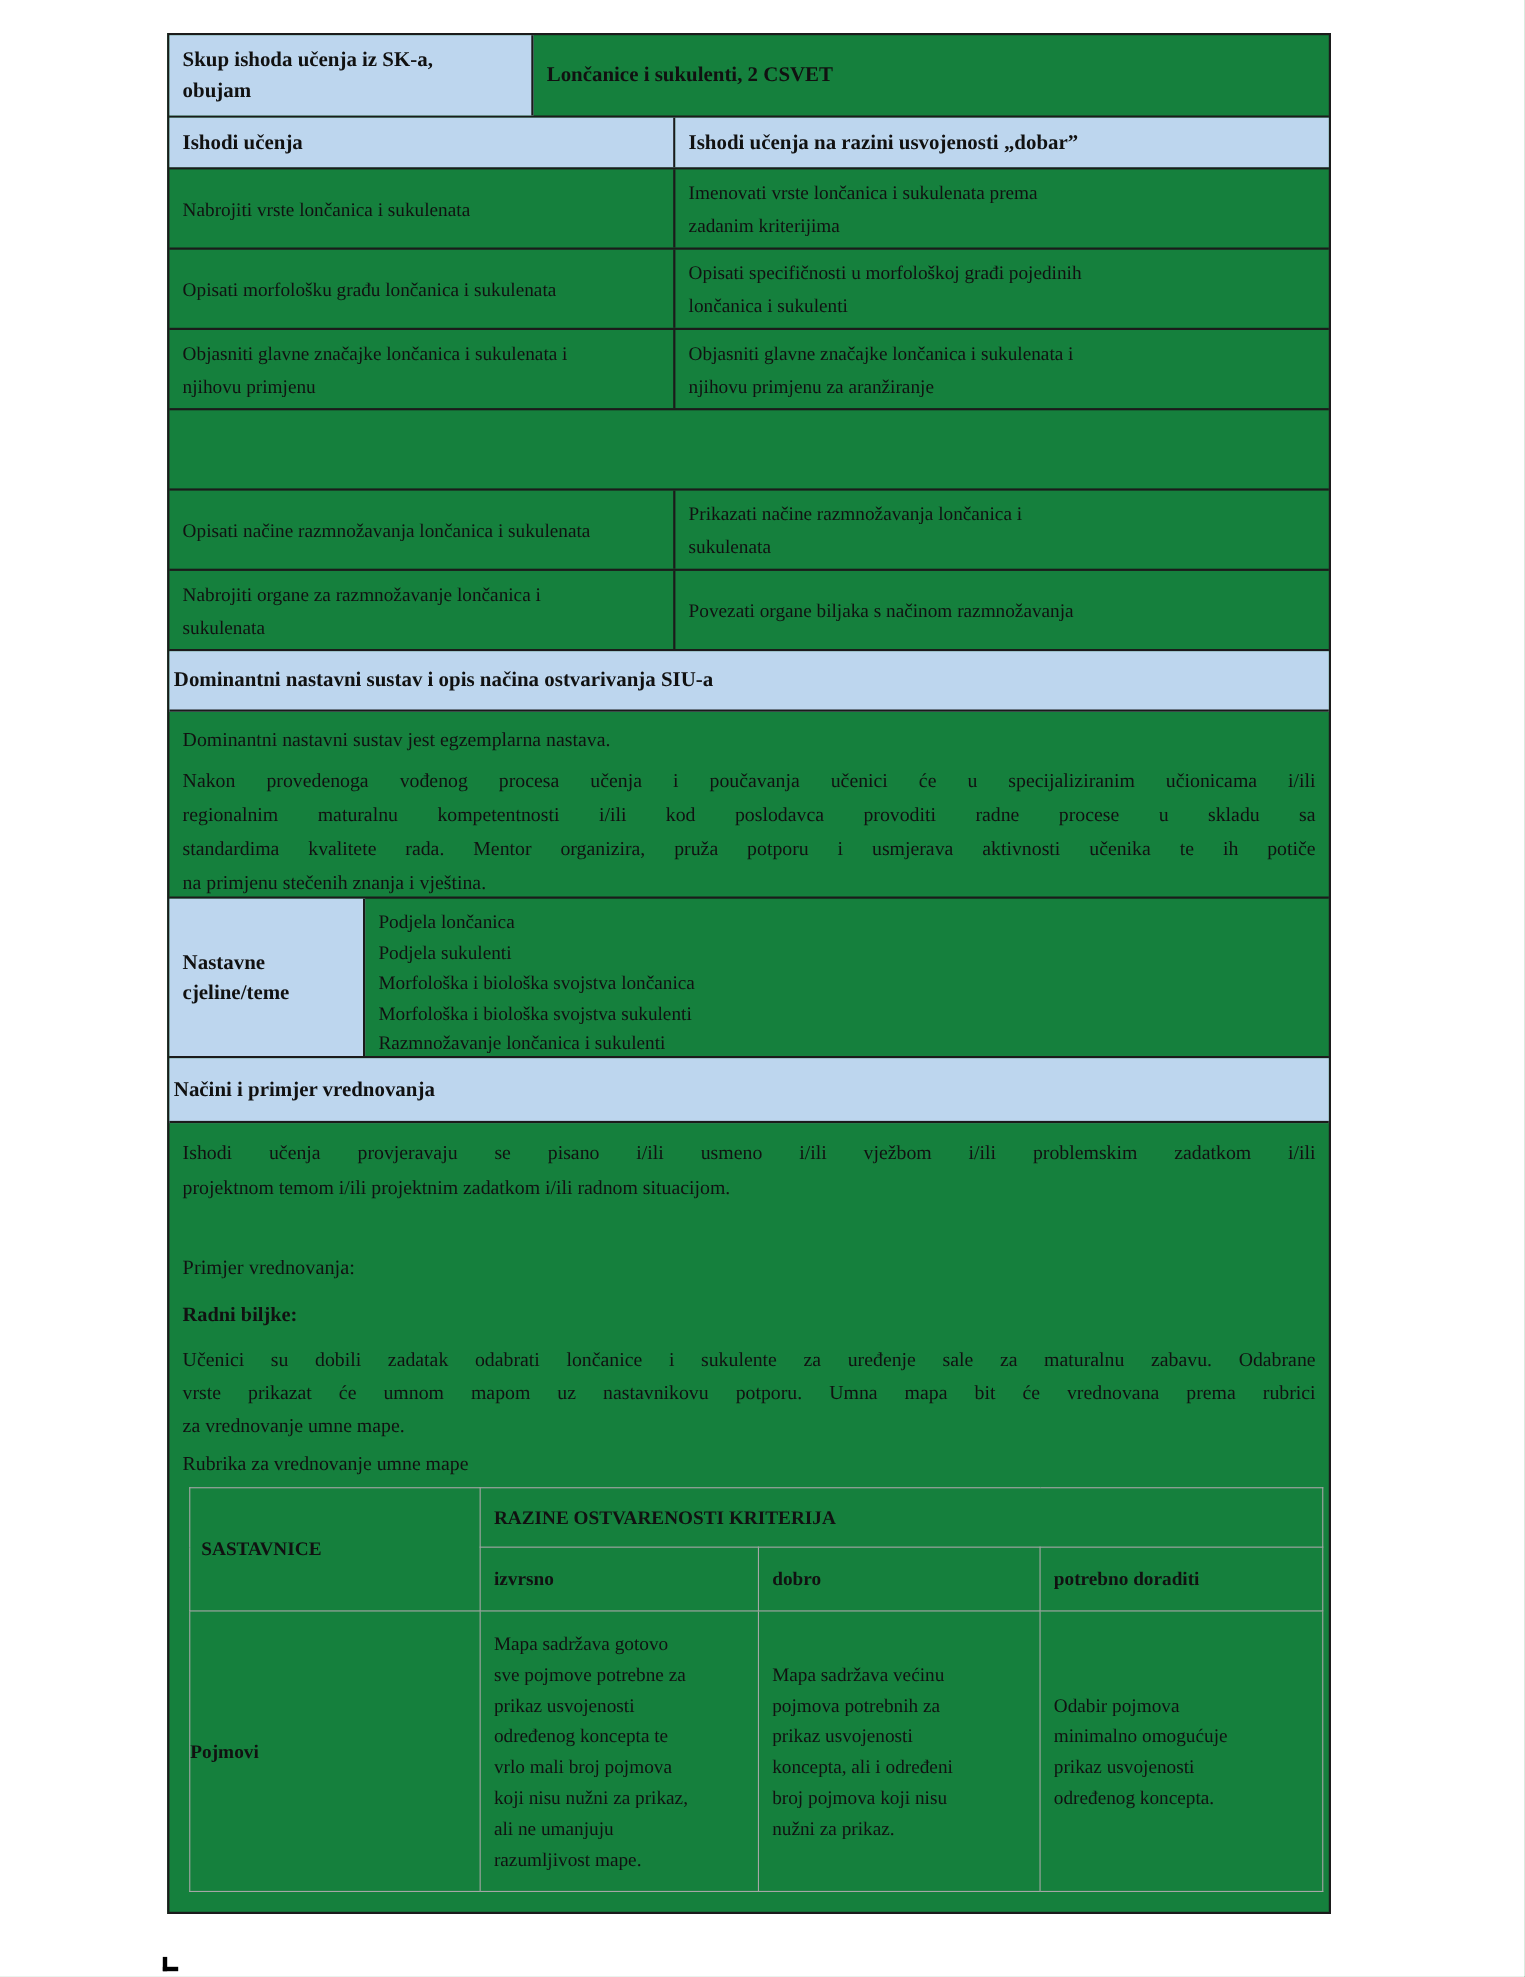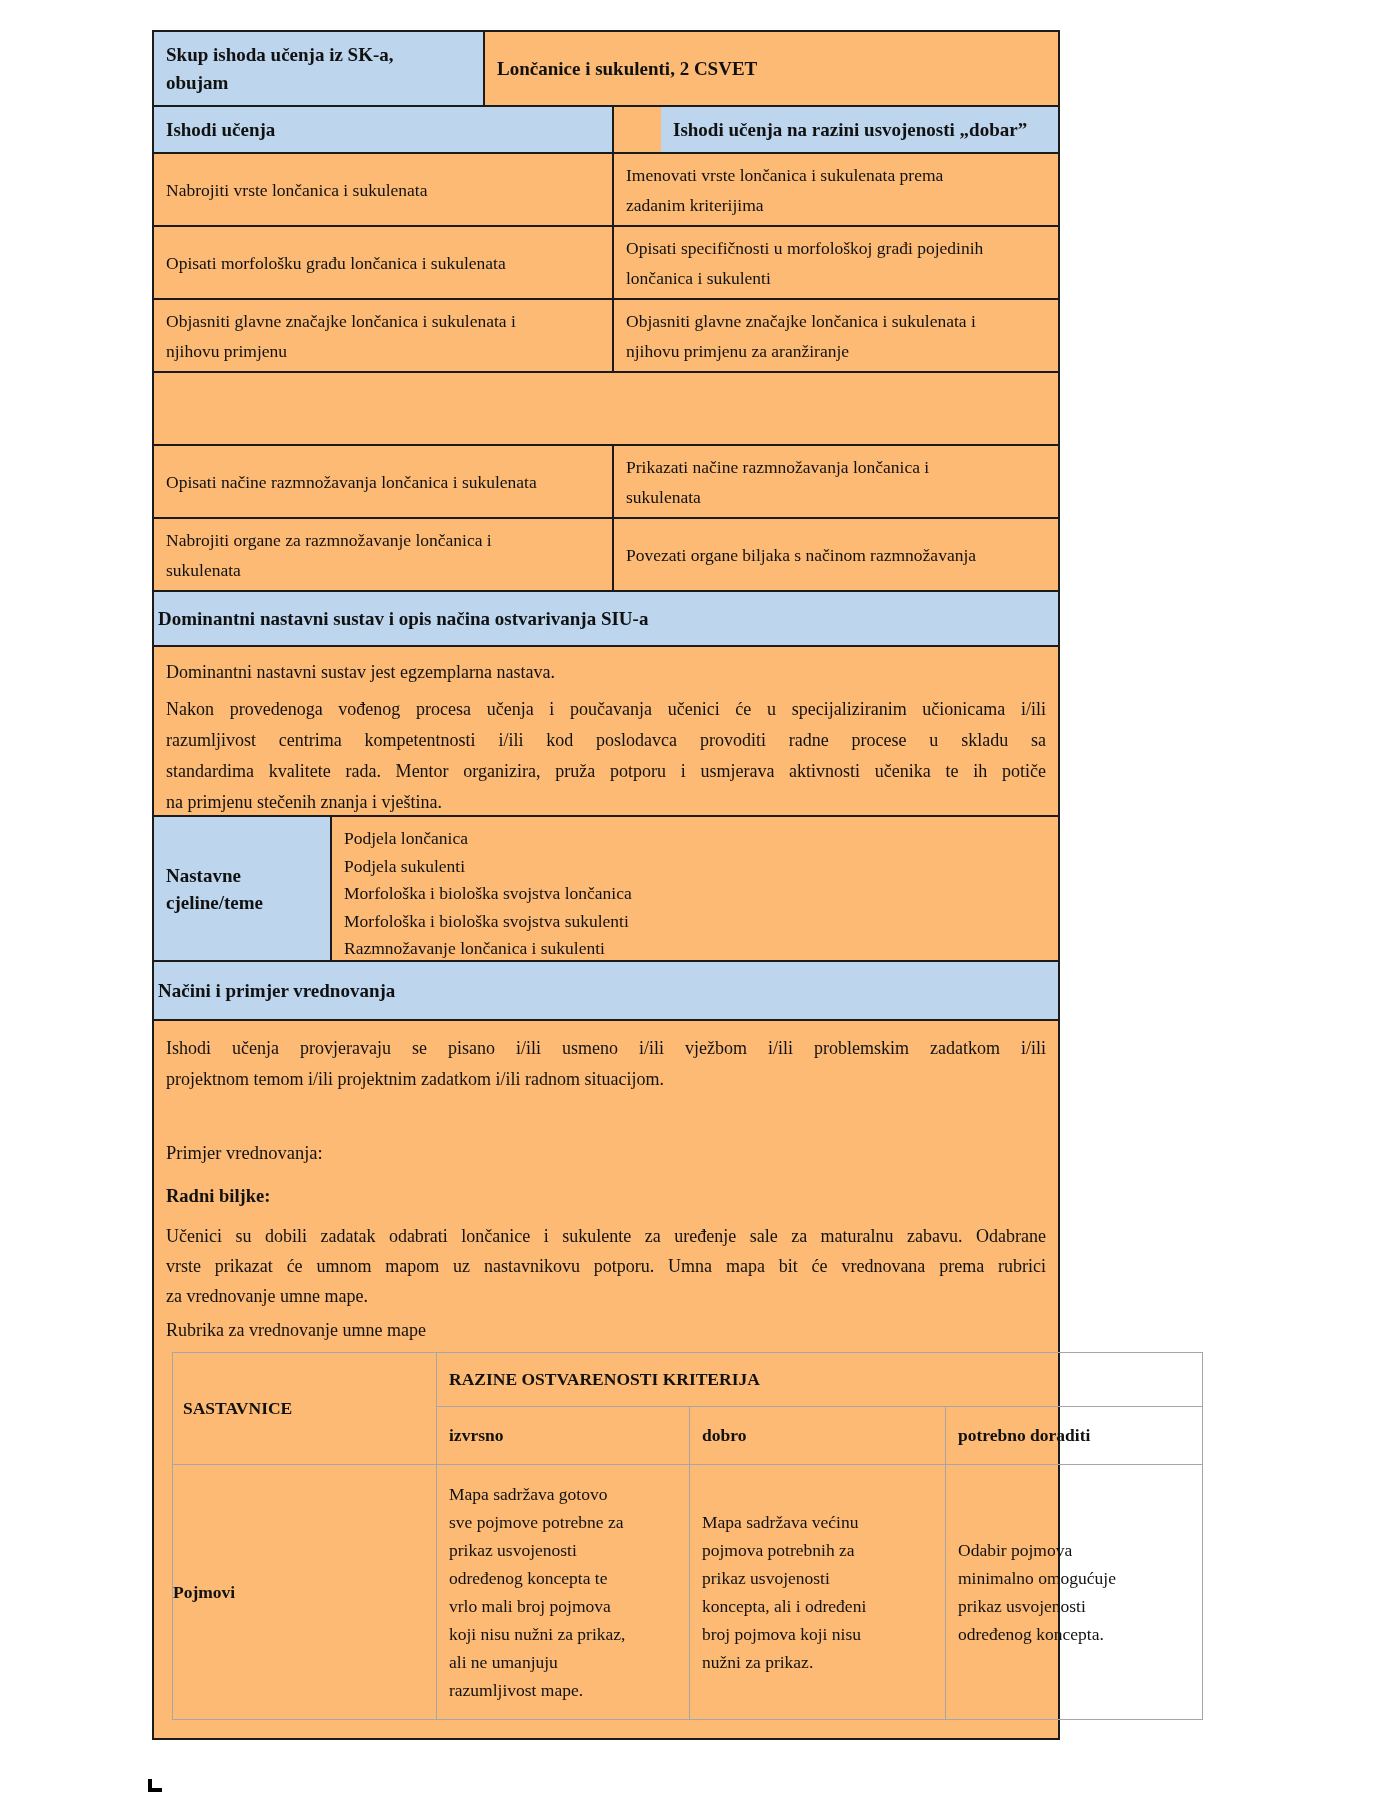--- a/index.html
+++ b/index.html
@@ -4,41 +4,41 @@
 <style>
   * { box-sizing: border-box; margin: 0; padding: 0; }
   html, body { background: #ffffff; }
   body {
     width: 1386px; height: 1797px;
     position: relative;
     font-family: "Liberation Serif", "DejaVu Serif", serif;
     color: #111111;
   }
   .doc {
-    position: absolute; left: 152px; top: 30px; width: 908px;
+    position: absolute; left: 152px; top: 30px; width: 1058px;
     border: 2px solid #1b1b1b;
-    background: #fdba74;
+    background: #15803d;
   }
   .row { display: flex; border-bottom: 2px solid #1b1b1b; }
   .row:last-child { border-bottom: none; }
   .cell { padding: 6px 12px; }
   .blue { background: #bdd6ee; }
   .vline { border-right: 2px solid #1b1b1b; }
   .prewrap { white-space: pre-line; }
   .vcenter { display: flex; align-items: center; }
 
   
   .r-top { height: 75px; }
   .r-top .c1 { width: 331px; font-weight: bold; font-size: 19px; line-height: 28px; }
   .r-top .c2 { flex: 1; font-weight: bold; font-size: 19px; }
 
   
   .r-outhead { height: 47px; }
   .r-outhead .c1 { width: 460px; font-weight: bold; font-size: 19px; }
-  .r-outhead .c2 { flex: 1; font-weight: bold; font-size: 19px; margin-left: 47px; }
+  .r-outhead .c2 { flex: 1; font-weight: bold; font-size: 19px; }
 
   
   .r-o { height: 73px; }
   .r-o .c1 { width: 460px; font-size: 17.5px; line-height: 30px; }
   .r-o .c2 { flex: 1; font-size: 17.5px; line-height: 30px; }
 
   
   .bar { font-weight: bold; font-size: 19px; padding: 0 4px; display: flex; align-items: center; border-bottom: 2px solid #1b1b1b; }
   .bar1 { height: 55px; }
   .bar2 { height: 59px; }
@@ -123,21 +123,21 @@
 sukulenata</div>
     <div class="cell c2 vcenter prewrap">Povezati organe biljaka s načinom razmnožavanja</div>
   </div>
 
   <div class="bar bar1 blue">Dominantni nastavni sustav i opis načina ostvarivanja SIU-a</div>
 
   <div class="para-cell">
     <div class="p1">Dominantni nastavni sustav jest egzemplarna nastava.</div>
     <div>
       <div class="jline">Nakon provedenoga vođenog procesa učenja i poučavanja učenici će u specijaliziranim učionicama i/ili</div>
-      <div class="jline">razumljivost centrima kompetentnosti i/ili kod poslodavca provoditi radne procese u skladu sa</div>
+      <div class="jline">regionalnim maturalnu kompetentnosti i/ili kod poslodavca provoditi radne procese u skladu sa</div>
       <div class="jline">standardima kvalitete rada. Mentor organizira, pruža potporu i usmjerava aktivnosti učenika te ih potiče</div>
       <div class="jline last">na primjenu stečenih znanja i vještina.</div>
     </div>
   </div>
 
   <div class="row r-teme">
     <div class="cell c1 blue vline vcenter">Nastavne cjeline/teme</div>
     <div class="cell c2">
       <div>Podjela lončanica</div>
       <div>Podjela sukulenti</div>

